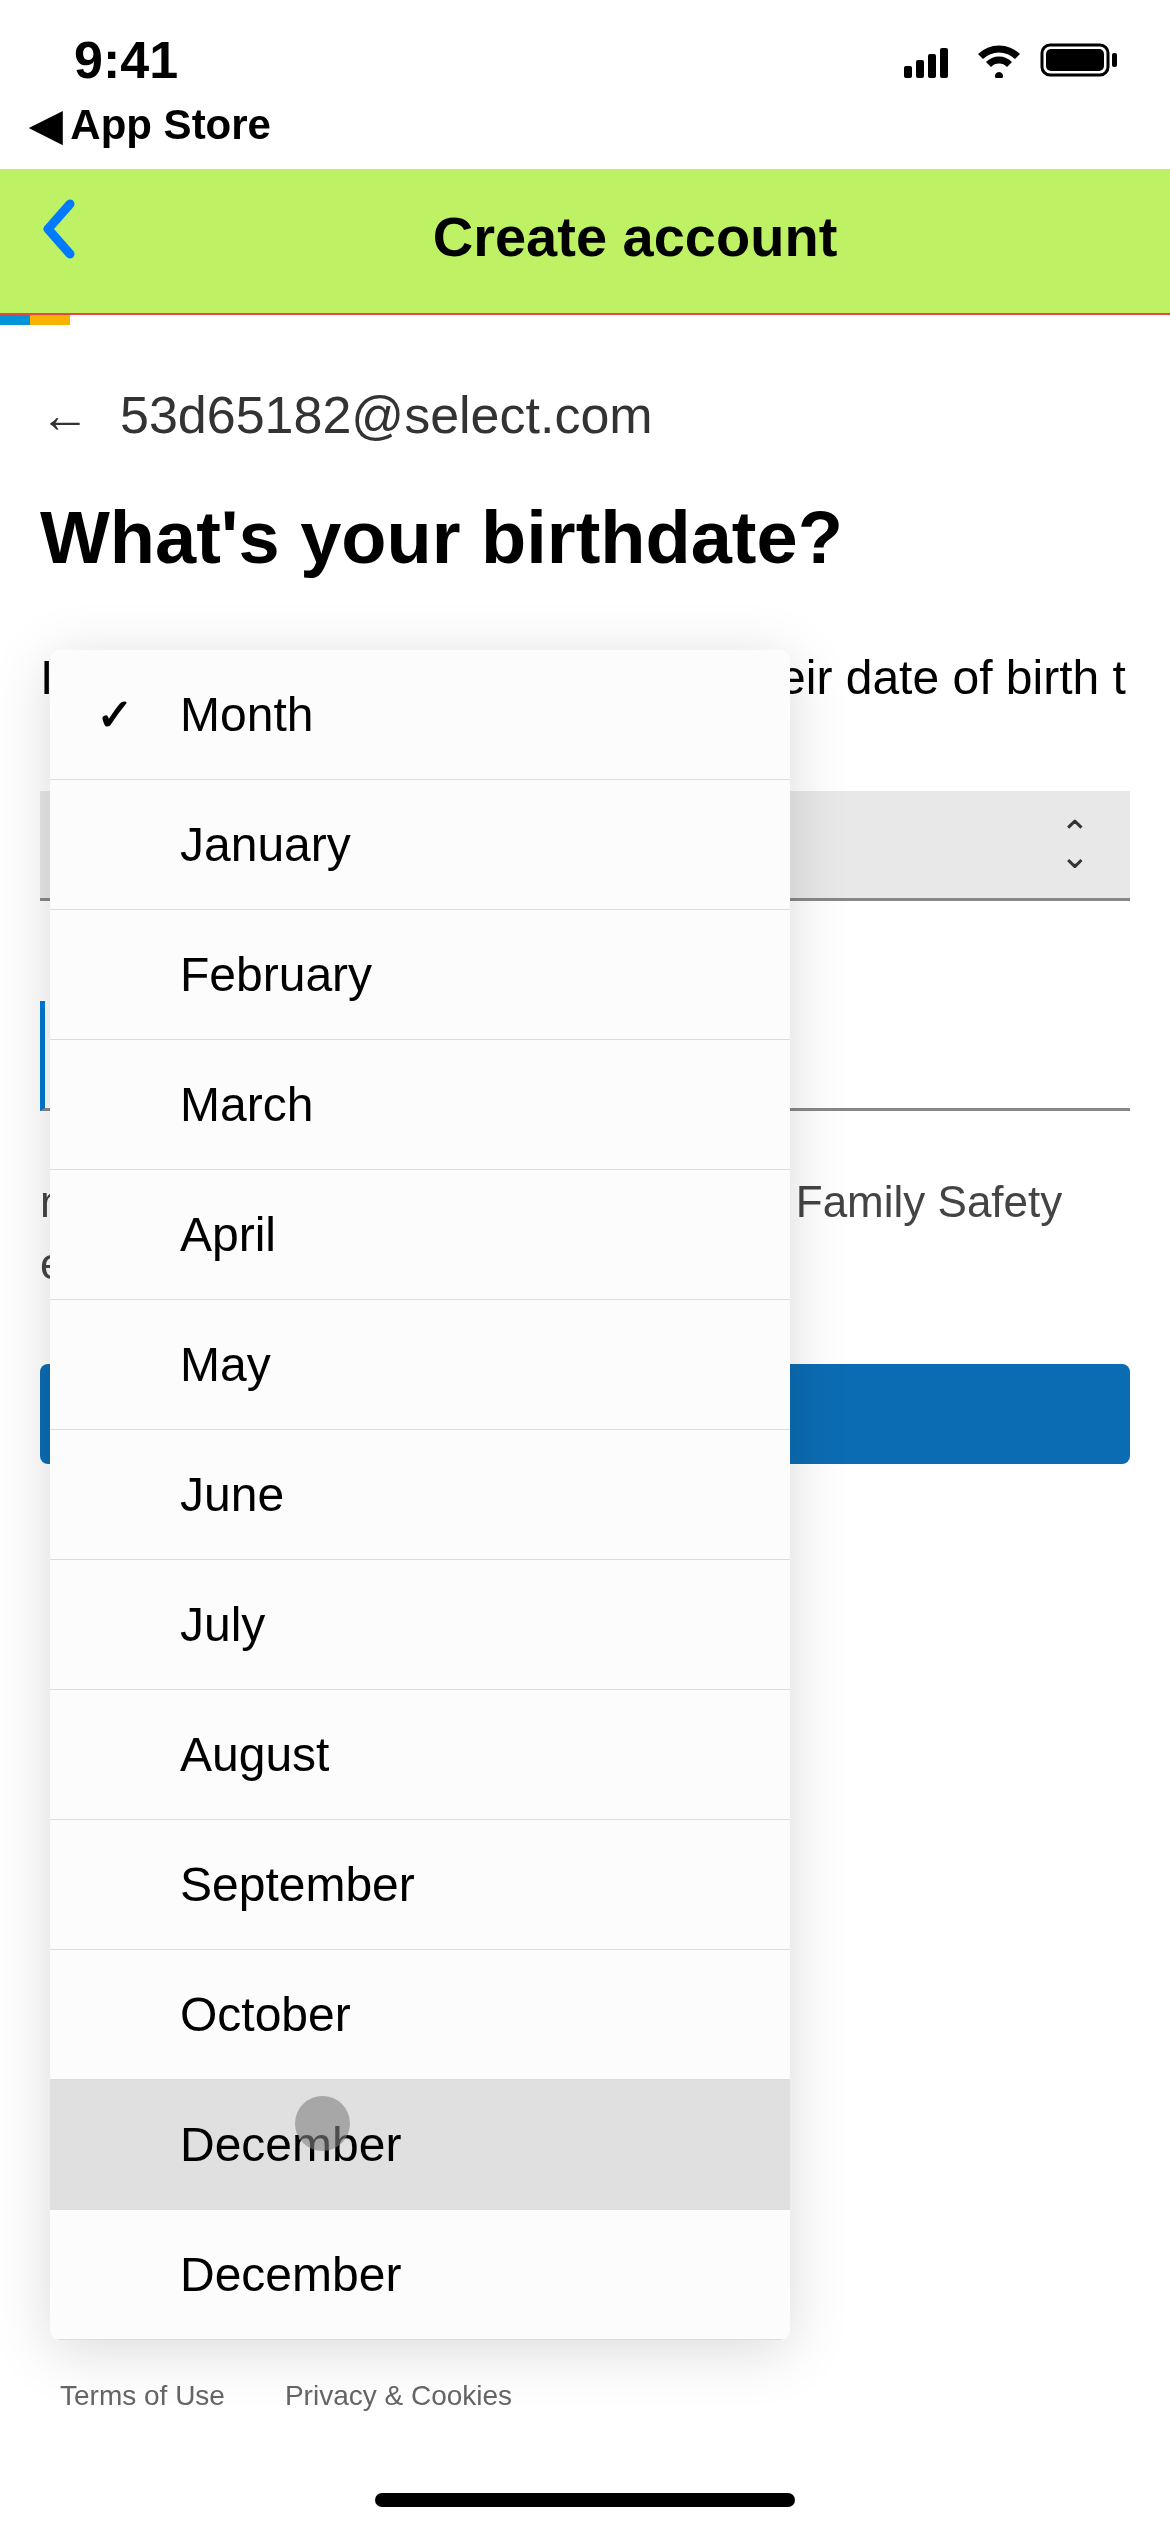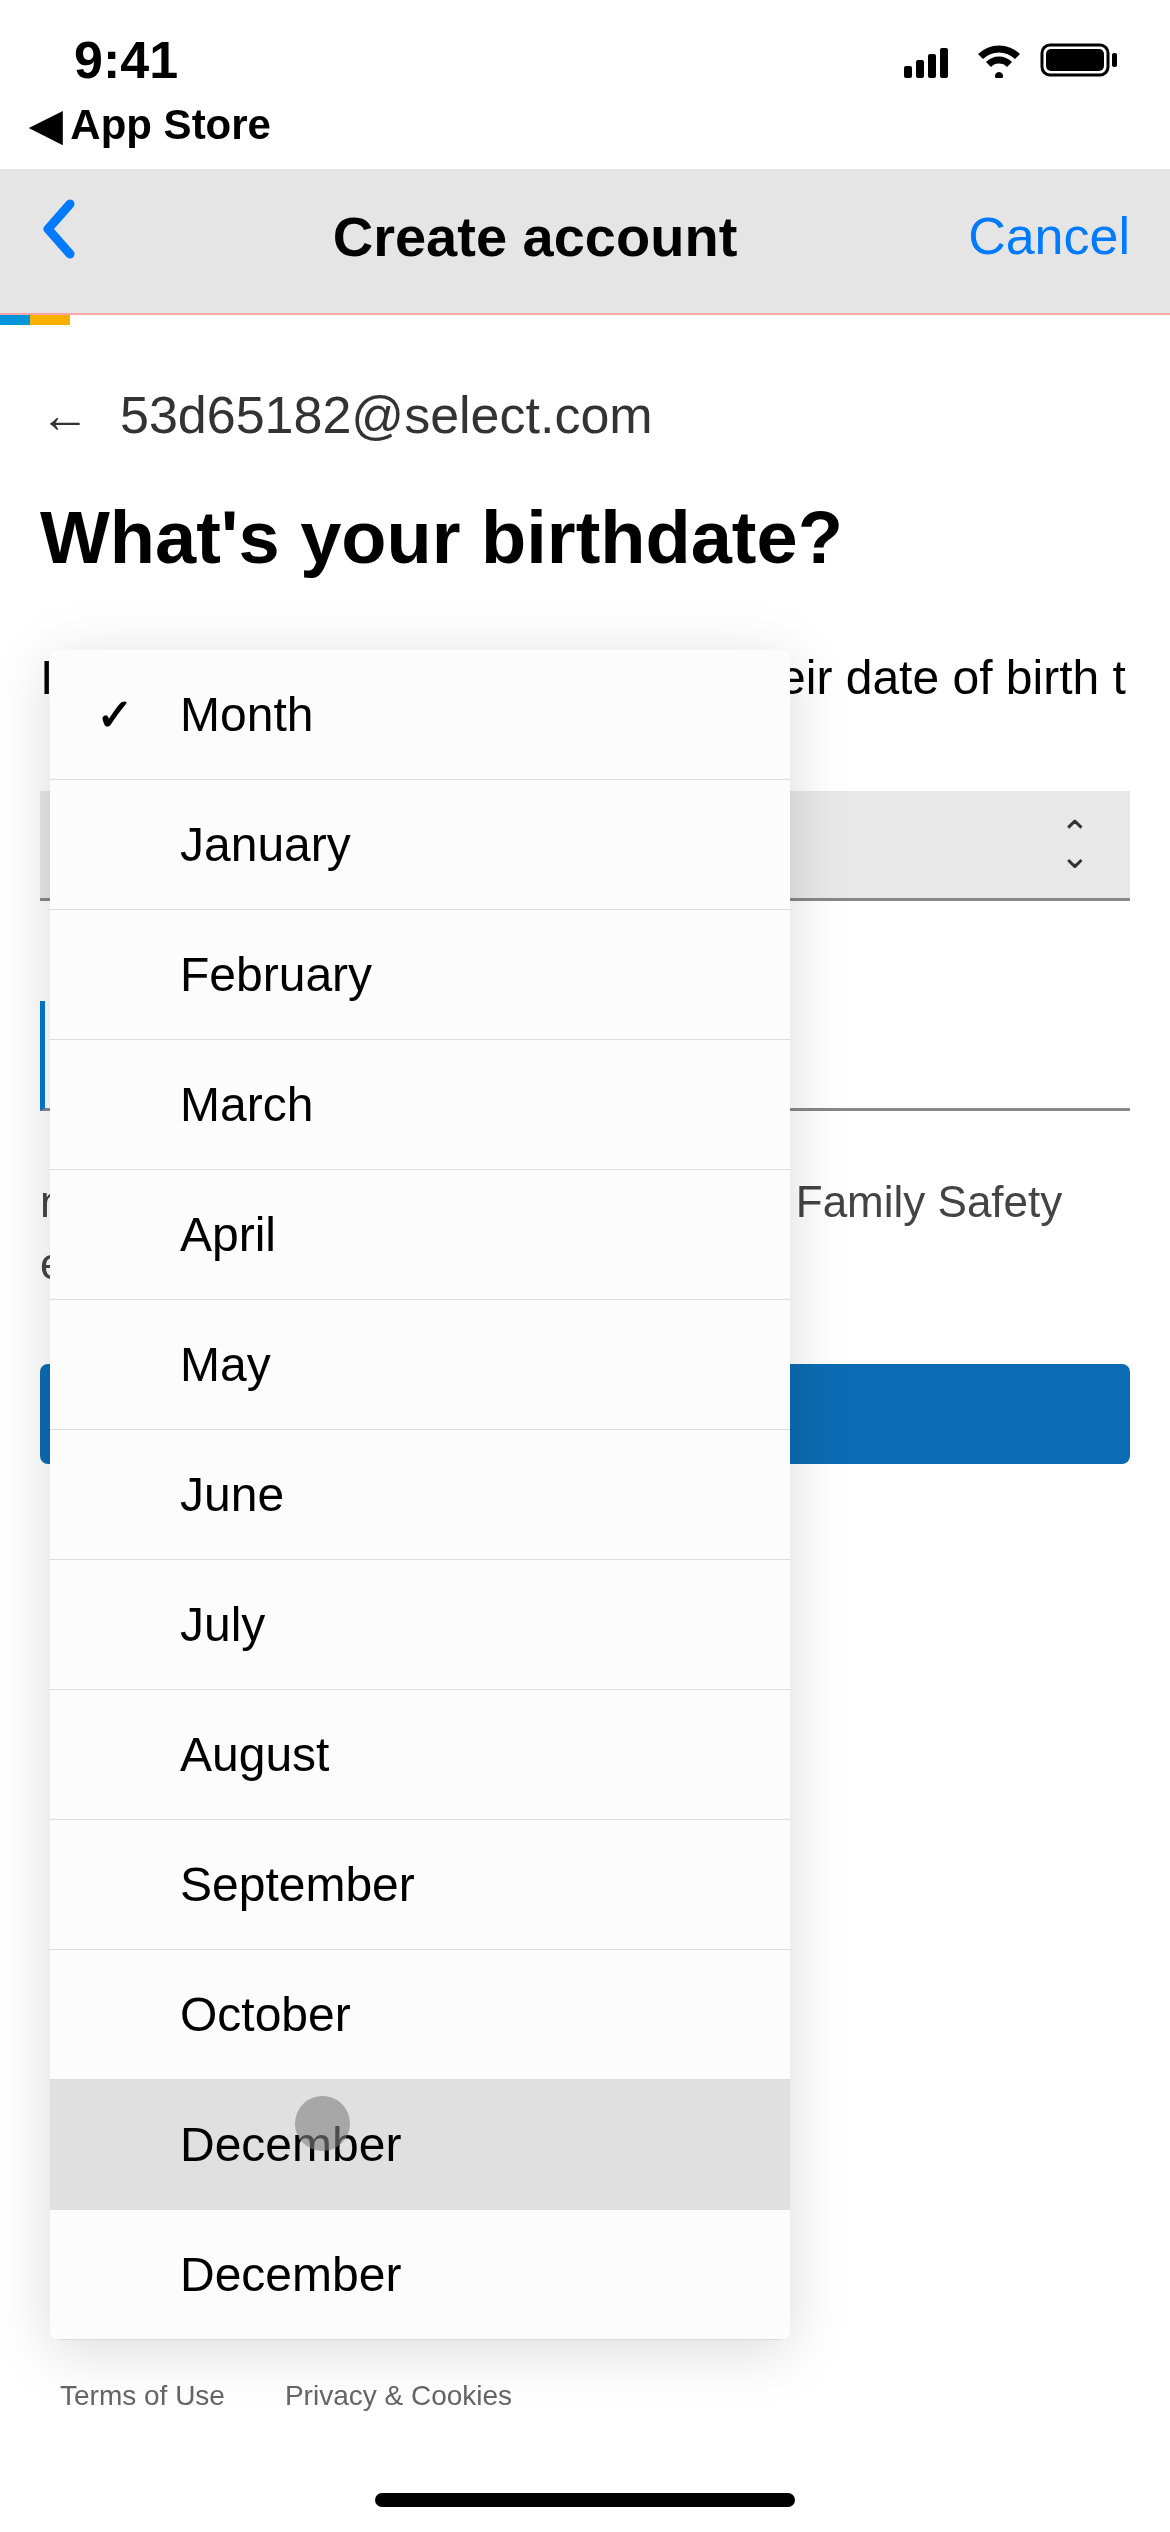--- a/index.html
+++ b/index.html
@@ -38,22 +38,22 @@
       padding: 0 30px 20px 30px;
       font-size: 42px;
       font-weight: 600;
       color: #000;
     }
     .nav-bar {
       display: flex;
       align-items: center;
       justify-content: space-between;
       padding: 30px 40px 40px 40px;
-      border-bottom: 2px solid #fca5a5;
-      background: #e5e5e5;
+      border-bottom: 2px solid #ef4444;
+      background: #bef264;
     }
     .nav-back {
       color: #007AFF;
       font-size: 60px;
       font-weight: 700;
       width: 100px;
     }
     .nav-title {
       font-size: 56px;
       font-weight: 700;
@@ -261,21 +261,20 @@
   <span>App Store</span>
 </div>
 
 <div class="nav-bar">
   <div class="nav-back">
     <svg width="40" height="60" viewBox="0 0 40 60">
         <path d="M30 5 L8 30 L30 55" stroke="#007AFF" stroke-width="9" fill="none" stroke-linecap="round" stroke-linejoin="round"></path>
       </svg>
   </div>
   <div class="nav-title">Create account</div>
-  <div class="nav-cancel">Cancel</div>
 </div>
 
 <div class="progress-bar">
   <div class="progress-segment prog-blue"></div>
   <div class="progress-segment prog-orange"></div>
 </div>
 
 <div class="content">
   <div class="email-row">
     <span class="arrow-left">←</span>

